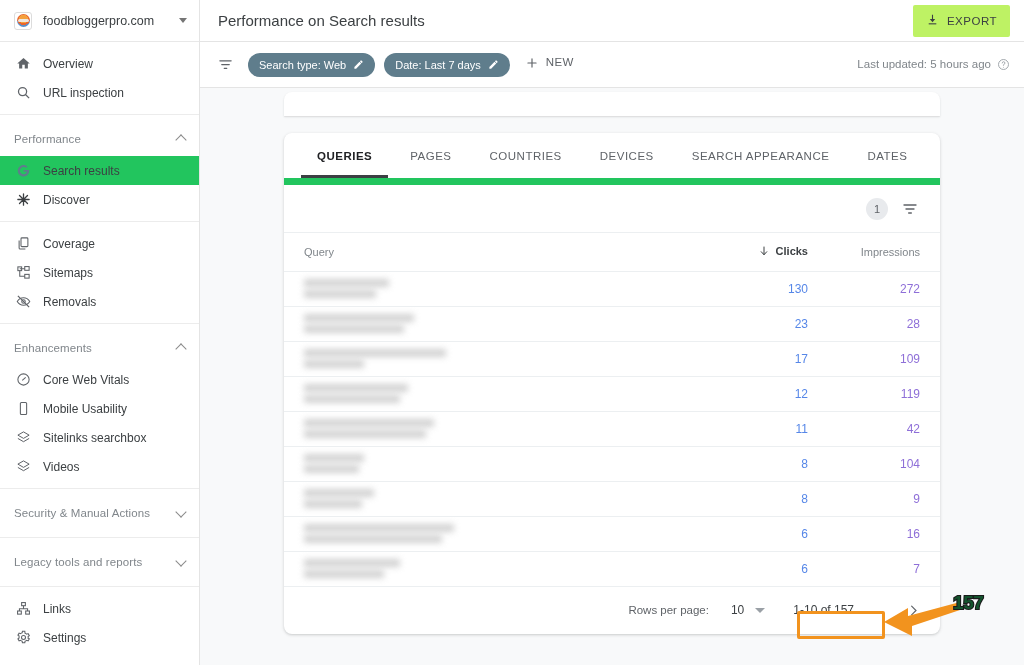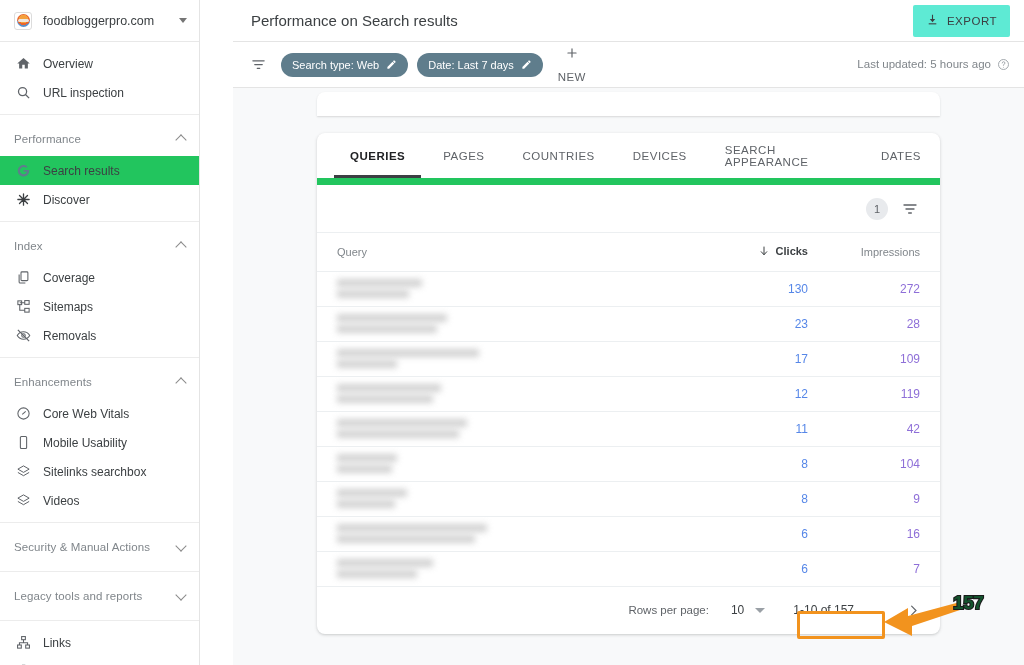--- a/index.html
+++ b/index.html
@@ -2,21 +2,21 @@
 <html><head>
 <meta charset="utf-8">
 <style>
   * { box-sizing: border-box; margin: 0; padding: 0; }
   html, body {
     width: 1024px; height: 665px;
     font-family: "Liberation Sans", sans-serif;
     background: #fff;
     overflow: hidden;
   }
-  .app { display: flex; width: 1024px; height: 665px; position: relative; gap: 33px; }
+  .app { display: flex; width: 1024px; height: 665px; position: relative; }
 
   
   .sidebar {
     width: 200px; height: 665px;
     background: #fff;
     border-right: 1px solid #e4e4e4;
     flex: 0 0 200px;
     overflow: hidden;
   }
   .site-selector {
@@ -84,39 +84,39 @@
   .main { flex: 1; display: flex; flex-direction: column; background: #f8f9fa; min-width: 0; }
 
   .topbar {
     height: 42px; background: #fff; display: flex; align-items: center;
     padding: 0 14px 0 18px; border-bottom: 1px solid #e4e4e4;
     flex: 0 0 42px;
   }
   .page-title { font-size: 15px; color: #3c4043; flex: 1; font-weight: 400; }
   .export-btn {
     display: flex; align-items: center; gap: 8px;
-    background: #5eead4; border: none; border-radius: 2px;
+    background: #bef264; border: none; border-radius: 2px;
     padding: 8px 13px; cursor: pointer; text-align: center;
   }
   .export-btn .t { font-size: 11.5px; color: #3c4043; letter-spacing: .5px; }
 
   .filterbar {
     height: 46px; background: #fff; display: flex; align-items: center;
     padding: 0 14px 0 18px; border-bottom: 1px solid #e4e4e4;
     flex: 0 0 46px;
   }
   .chip {
     display: inline-flex; align-items: center; gap: 7px;
     background: #5f7d8c; color: #fff; border-radius: 14px;
     height: 24px; padding: 0 11px; font-size: 11px; margin-right: 9px;
     cursor: pointer; white-space: nowrap;
   }
   .new-btn {
-    display: inline-flex; align-items: center; gap: 7px;
-    margin-left: 6px; cursor: pointer; flex-direction: column;
+    display: inline-flex; gap: 7px;
+    margin-left: 6px; cursor: pointer;
   }
   .new-btn .t { font-size: 11.5px; color: #5f6368; letter-spacing: .4px; }
   .last-updated {
     margin-left: auto; font-size: 11.5px; color: #80868b;
     display: flex; align-items: flex-start; gap: 6px;
   }
 
   .content { flex: 1; position: relative; overflow: hidden; padding: 0 84px; }
 
   .card-top {
@@ -270,24 +270,20 @@
         <span class="ic">
           <svg width="15" height="15" viewBox="0 0 24 24" stroke="#3c4043" stroke-width="2.1" stroke-linecap="round">
               <path d="M12 3v18M3 12h18M5.6 5.6l12.8 12.8M18.4 5.6 5.6 18.4"></path>
             </svg>
         </span>
         <span class="lbl">Discover</span>
       </div>
     </div>
 
     <div class="nav-group">
-      <div class="section-head">
-        <span class="lbl">Index</span>
-        <span class="chev"></span>
-      </div>
       <div class="nav-item">
         <span class="ic">
           <svg width="15" height="15" viewBox="0 0 24 24" fill="none" stroke="#5f6368" stroke-width="1.7">
               <rect x="8" y="3" width="11" height="14" rx="1.5"></rect>
               <path d="M5 7v12c0 1 .7 1.7 1.7 1.7H15"></path>
             </svg>
         </span>
         <span class="lbl">Coverage</span>
       </div>
       <div class="nav-item">

